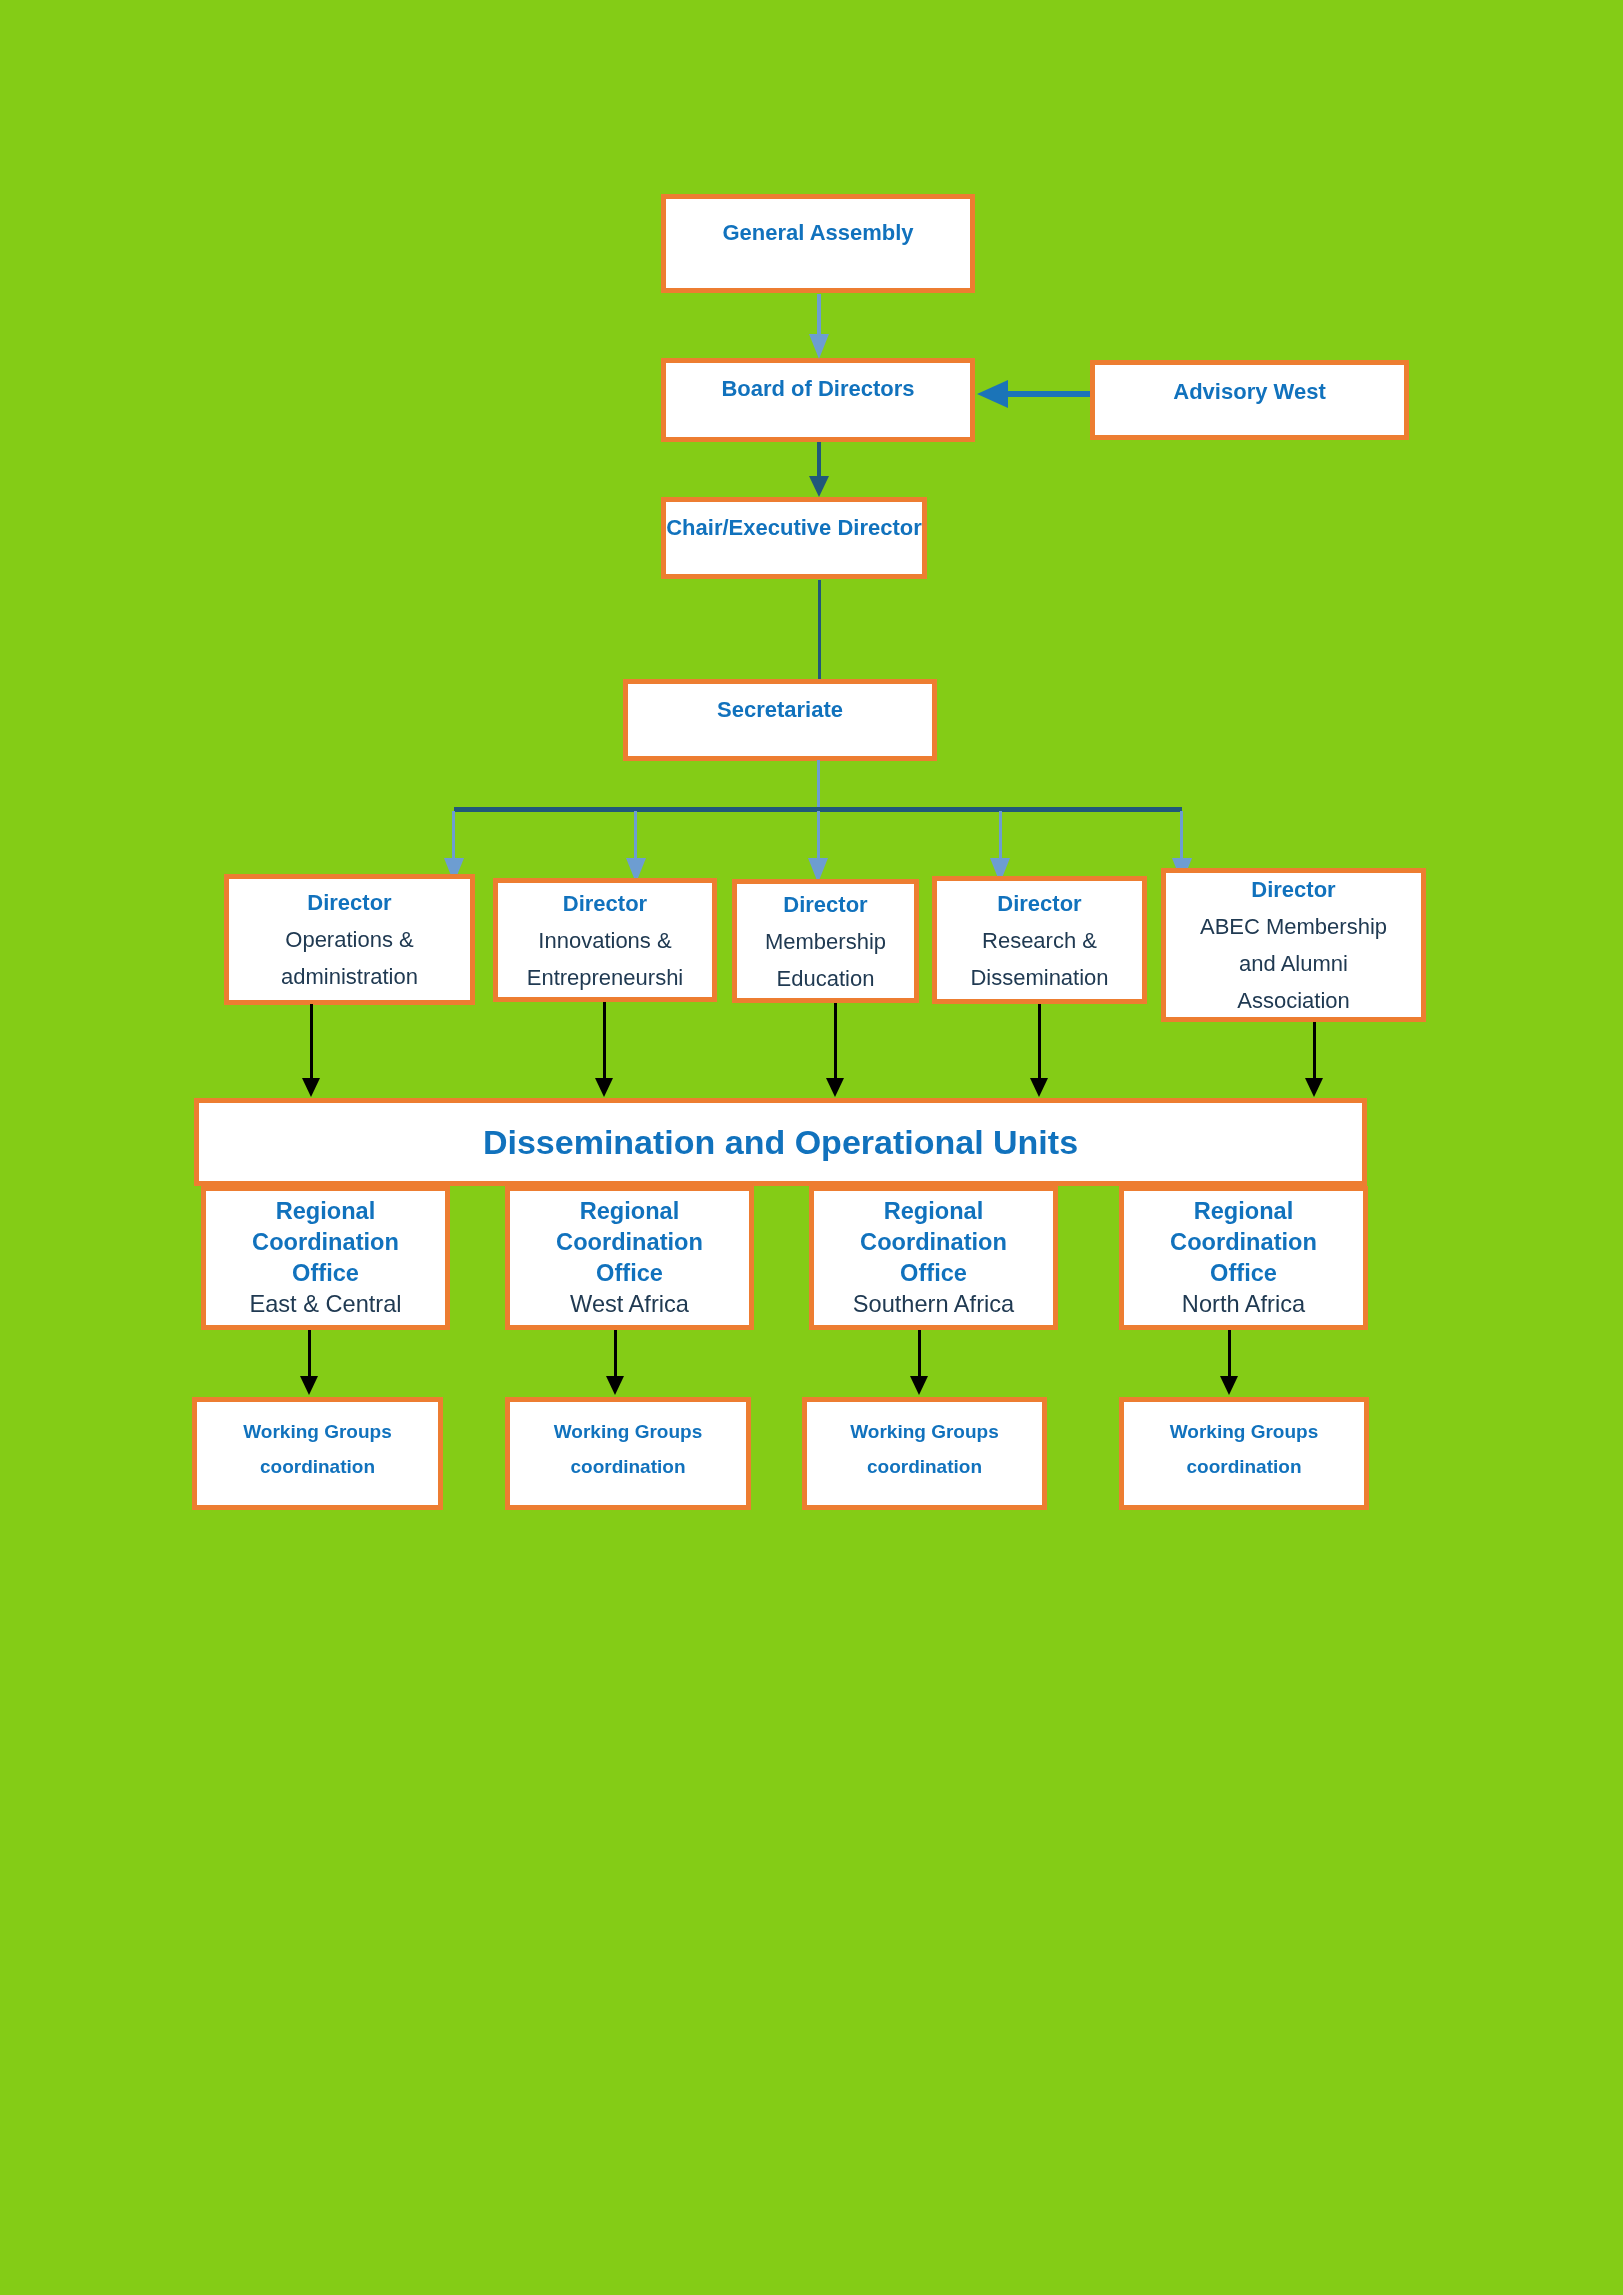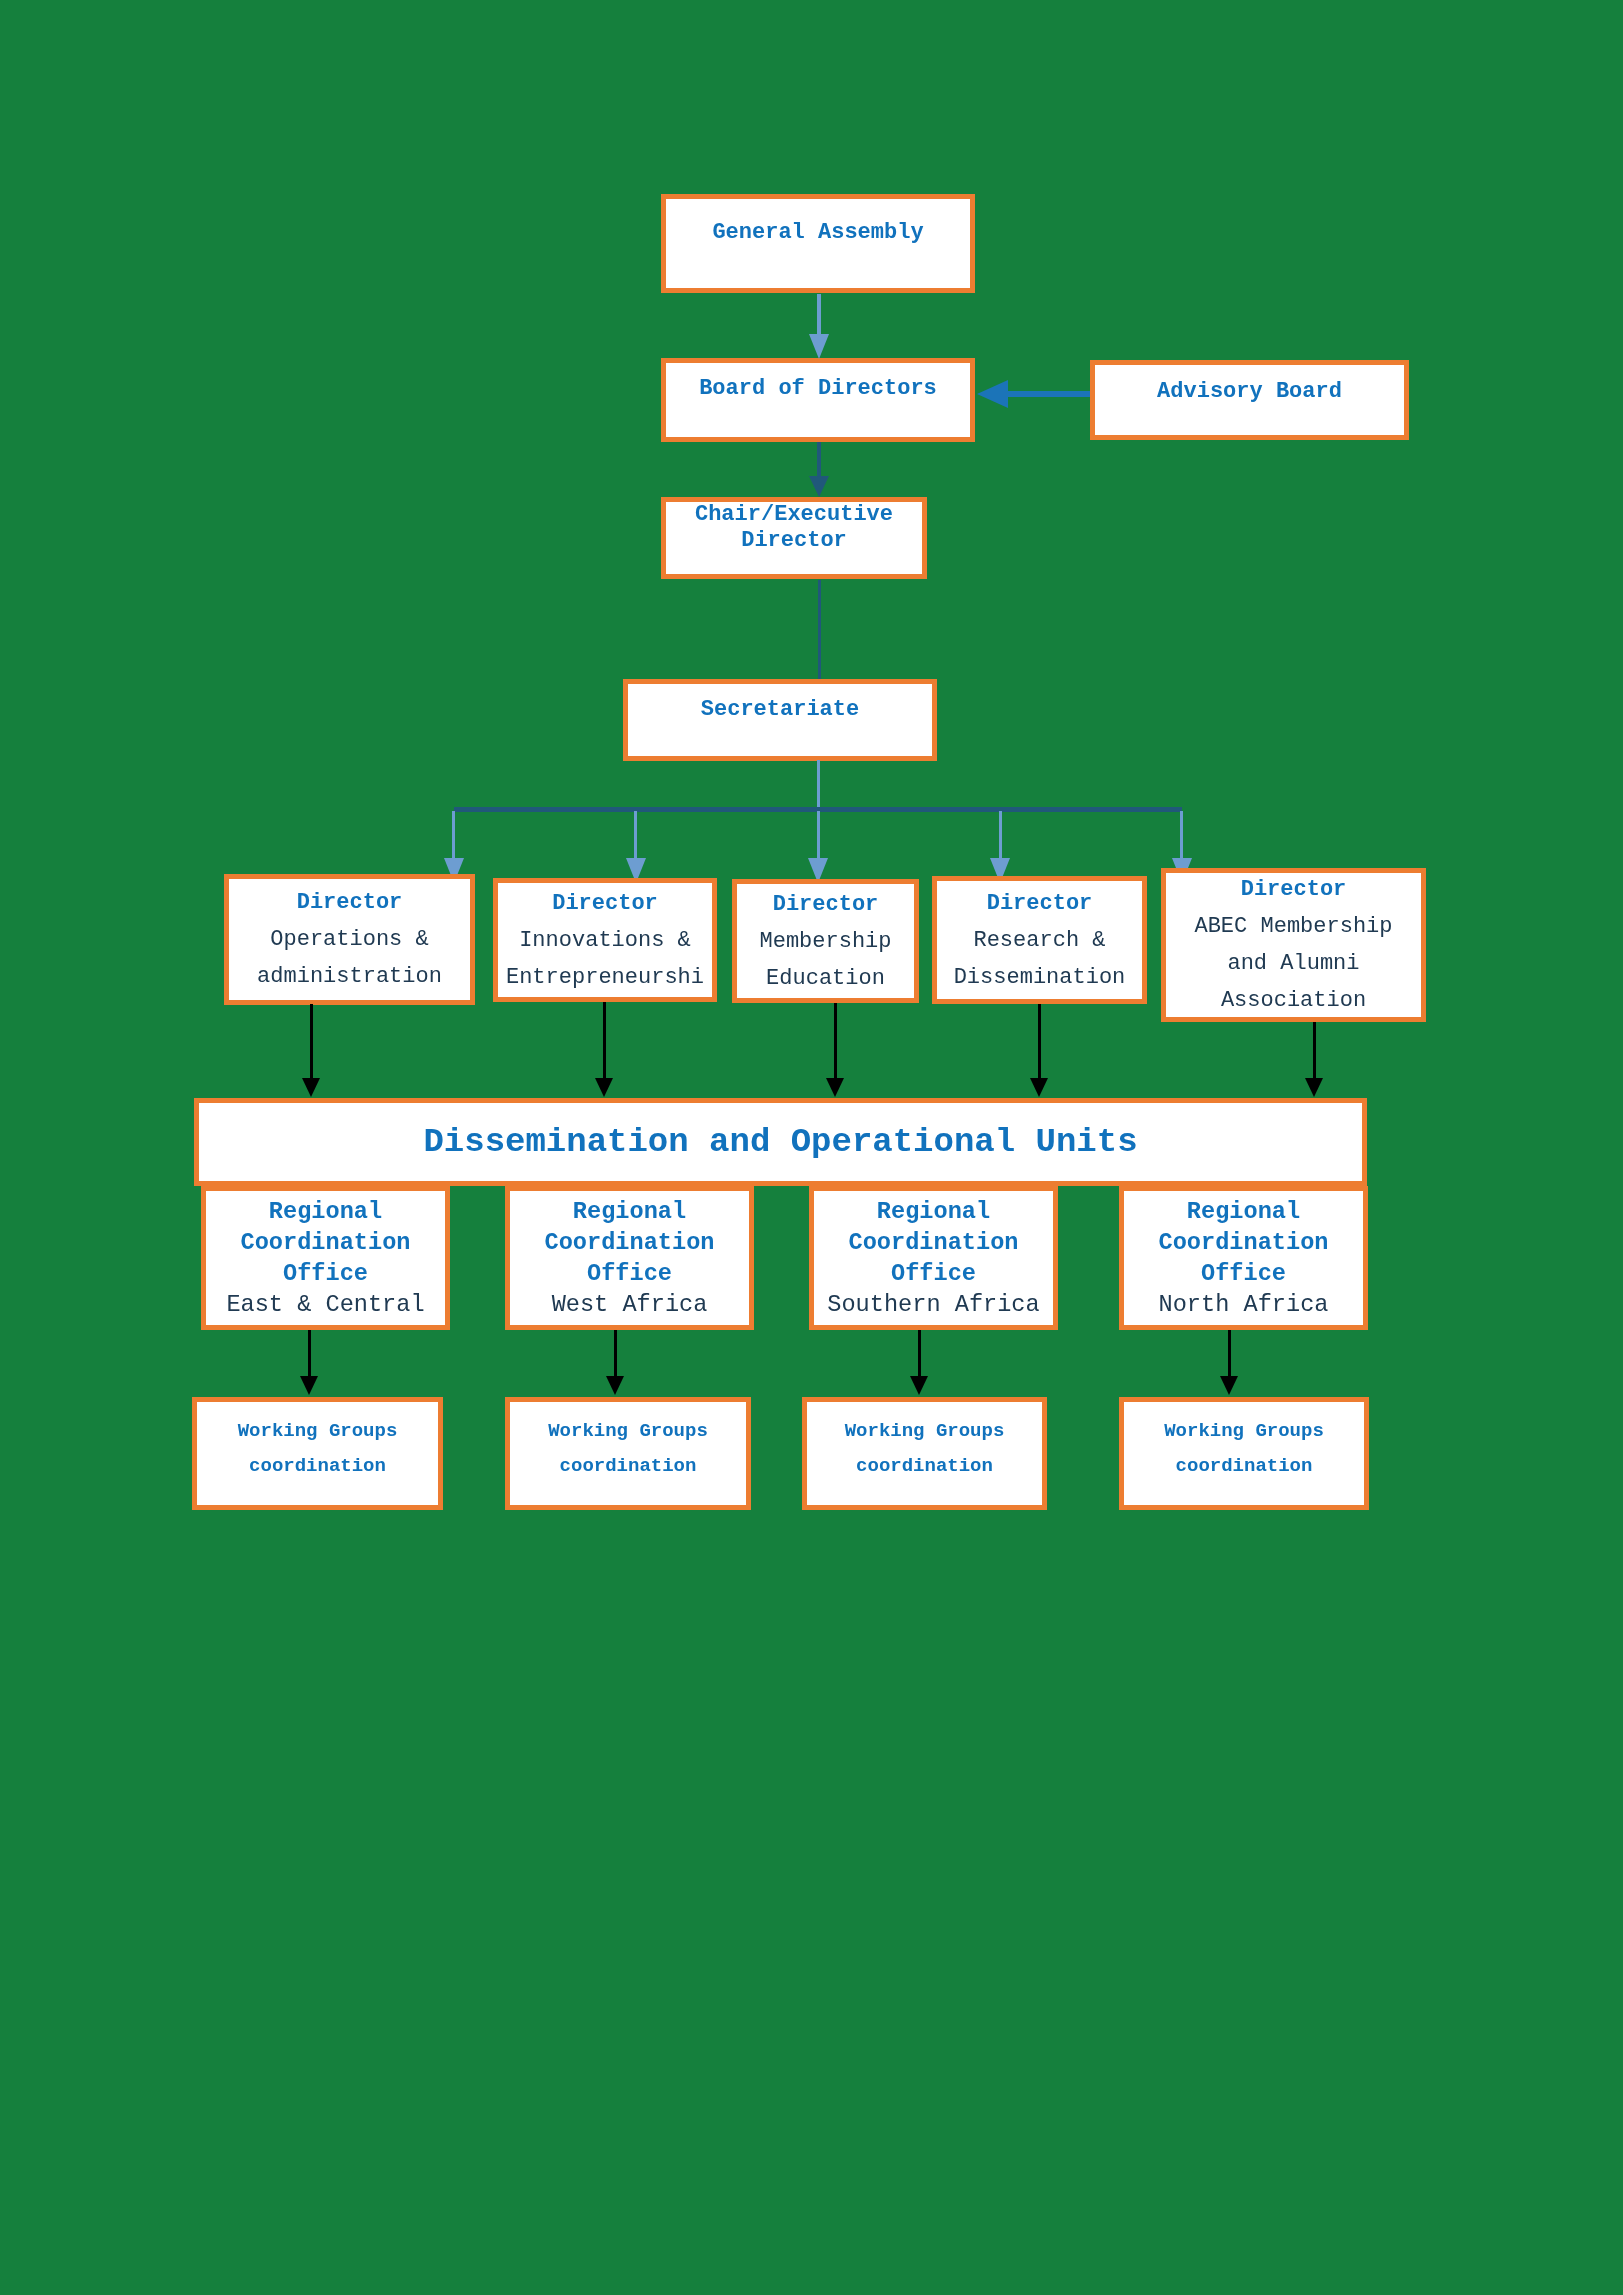--- a/index.html
+++ b/index.html
@@ -1,21 +1,21 @@
 <!DOCTYPE html>
 <html style="--orange: #ED7D31; --blue: #1172BD; --navy: #203A52; --lightblue: #6D9DD1; --medblue: #1B74B8; --teal: #20587A; --black: #000000;font-size:10.5px"><head>
 <meta charset="utf-8">
 <style>
   html,body{margin:0;padding:0;background:#ffffff;}
   #canvas{
     position:relative;
     width:1623px;
     height:2295px;
-    background:#15803d;
-    font-family:Liberation Mono, monospace;
+    background:#84cc16;
+    font-family:Liberation Sans, sans-serif;
     overflow:hidden;
   }
   .node{
     position:absolute;
     background:#ffffff;
     border:5.2px solid var(--orange);
     box-sizing:border-box;
     display:flex;
     flex-direction:column;
     align-items:center;
@@ -47,21 +47,21 @@
 
   <div class="node" style="left:661px;top:194px;width:314px;height:99px;padding-bottom:22px;">
     <span class="t-blue fs-top">General Assembly</span>
   </div>
 
   <div class="node" style="left:661px;top:358px;width:314px;height:84px;padding-bottom:23px;">
     <span class="t-blue fs-top">Board of Directors</span>
   </div>
 
   <div class="node" style="left:1090px;top:360px;width:319px;height:80px;padding-bottom:17px;">
-    <span class="t-blue fs-top">Advisory Board</span>
+    <span class="t-blue fs-top">Advisory West</span>
   </div>
 
   <div class="node" style="left:661px;top:497px;width:266px;height:82px;padding-bottom:19.6px;">
     <span class="t-blue fs-top">Chair/Executive Director</span>
   </div>
 
   <div class="node" style="left:623px;top:679px;width:314px;height:82px;padding-bottom:19.6px;">
     <span class="t-blue fs-top">Secretariate</span>
   </div>
 

